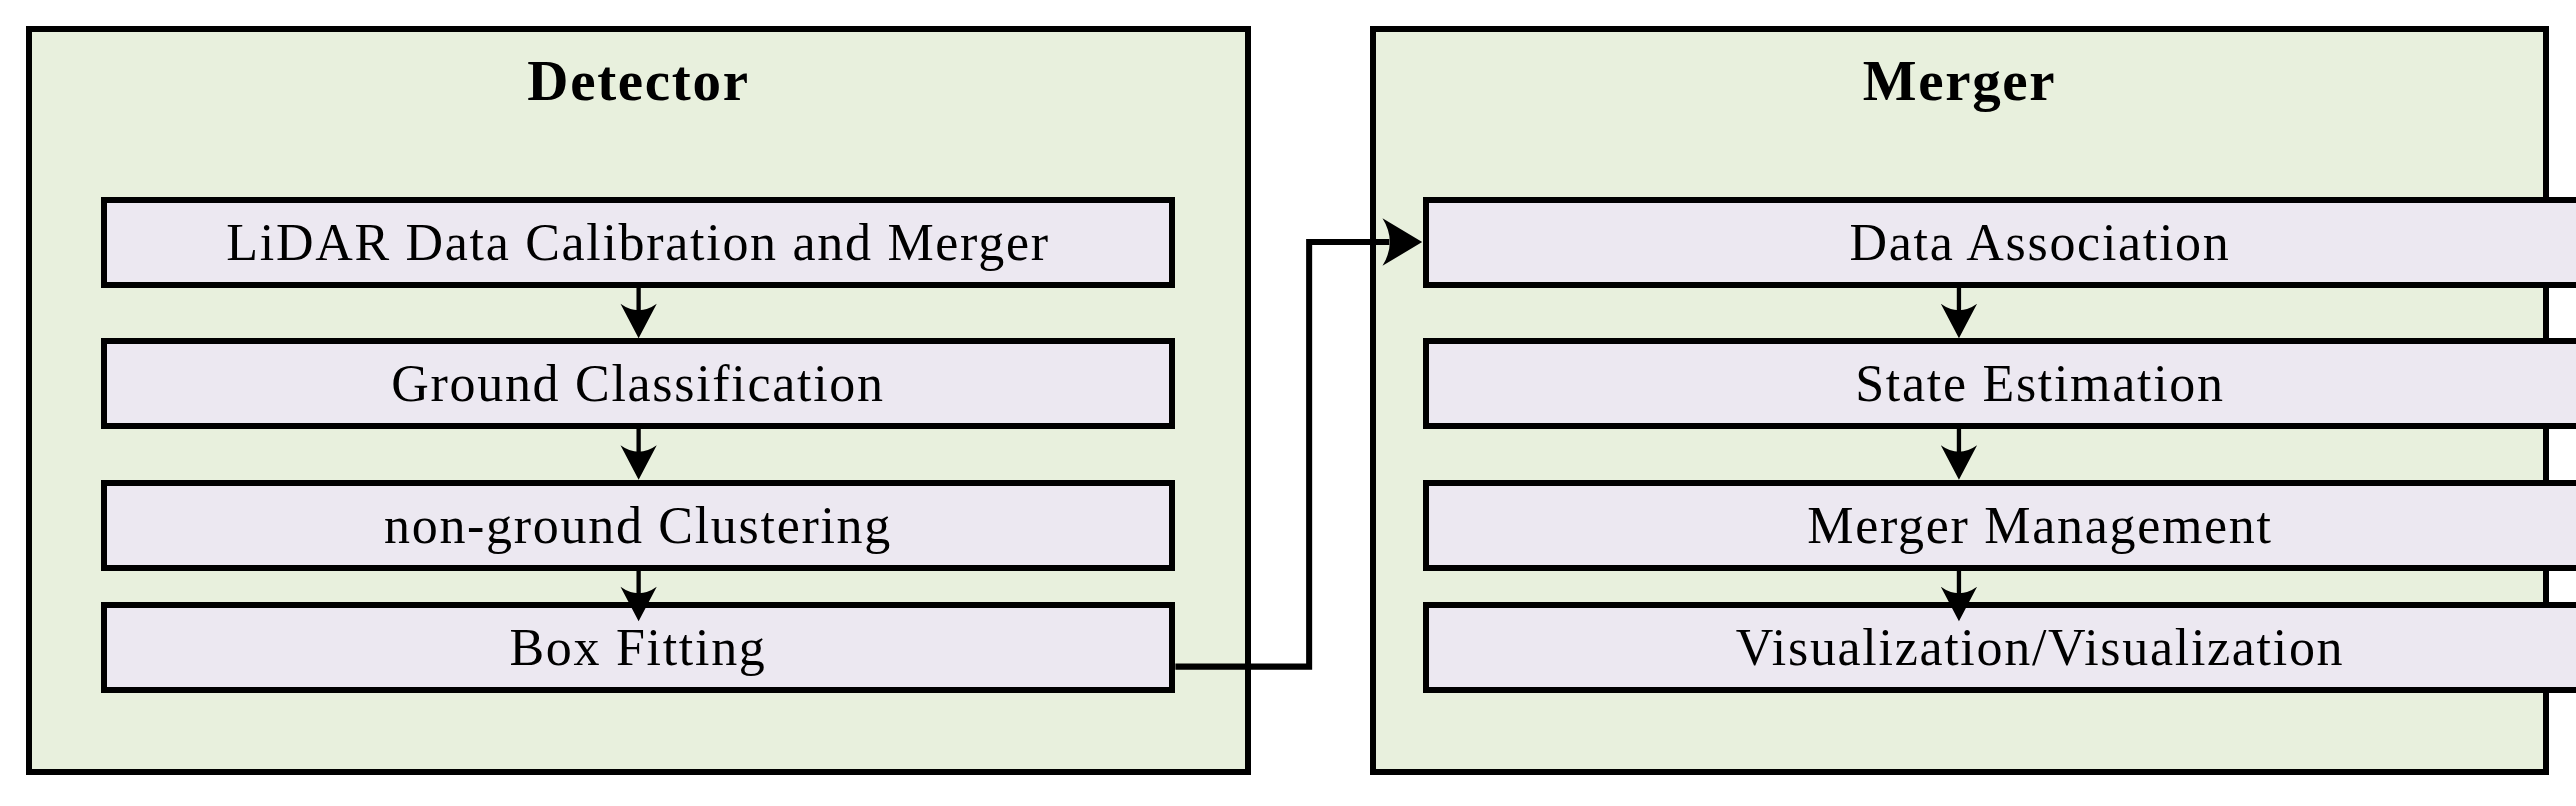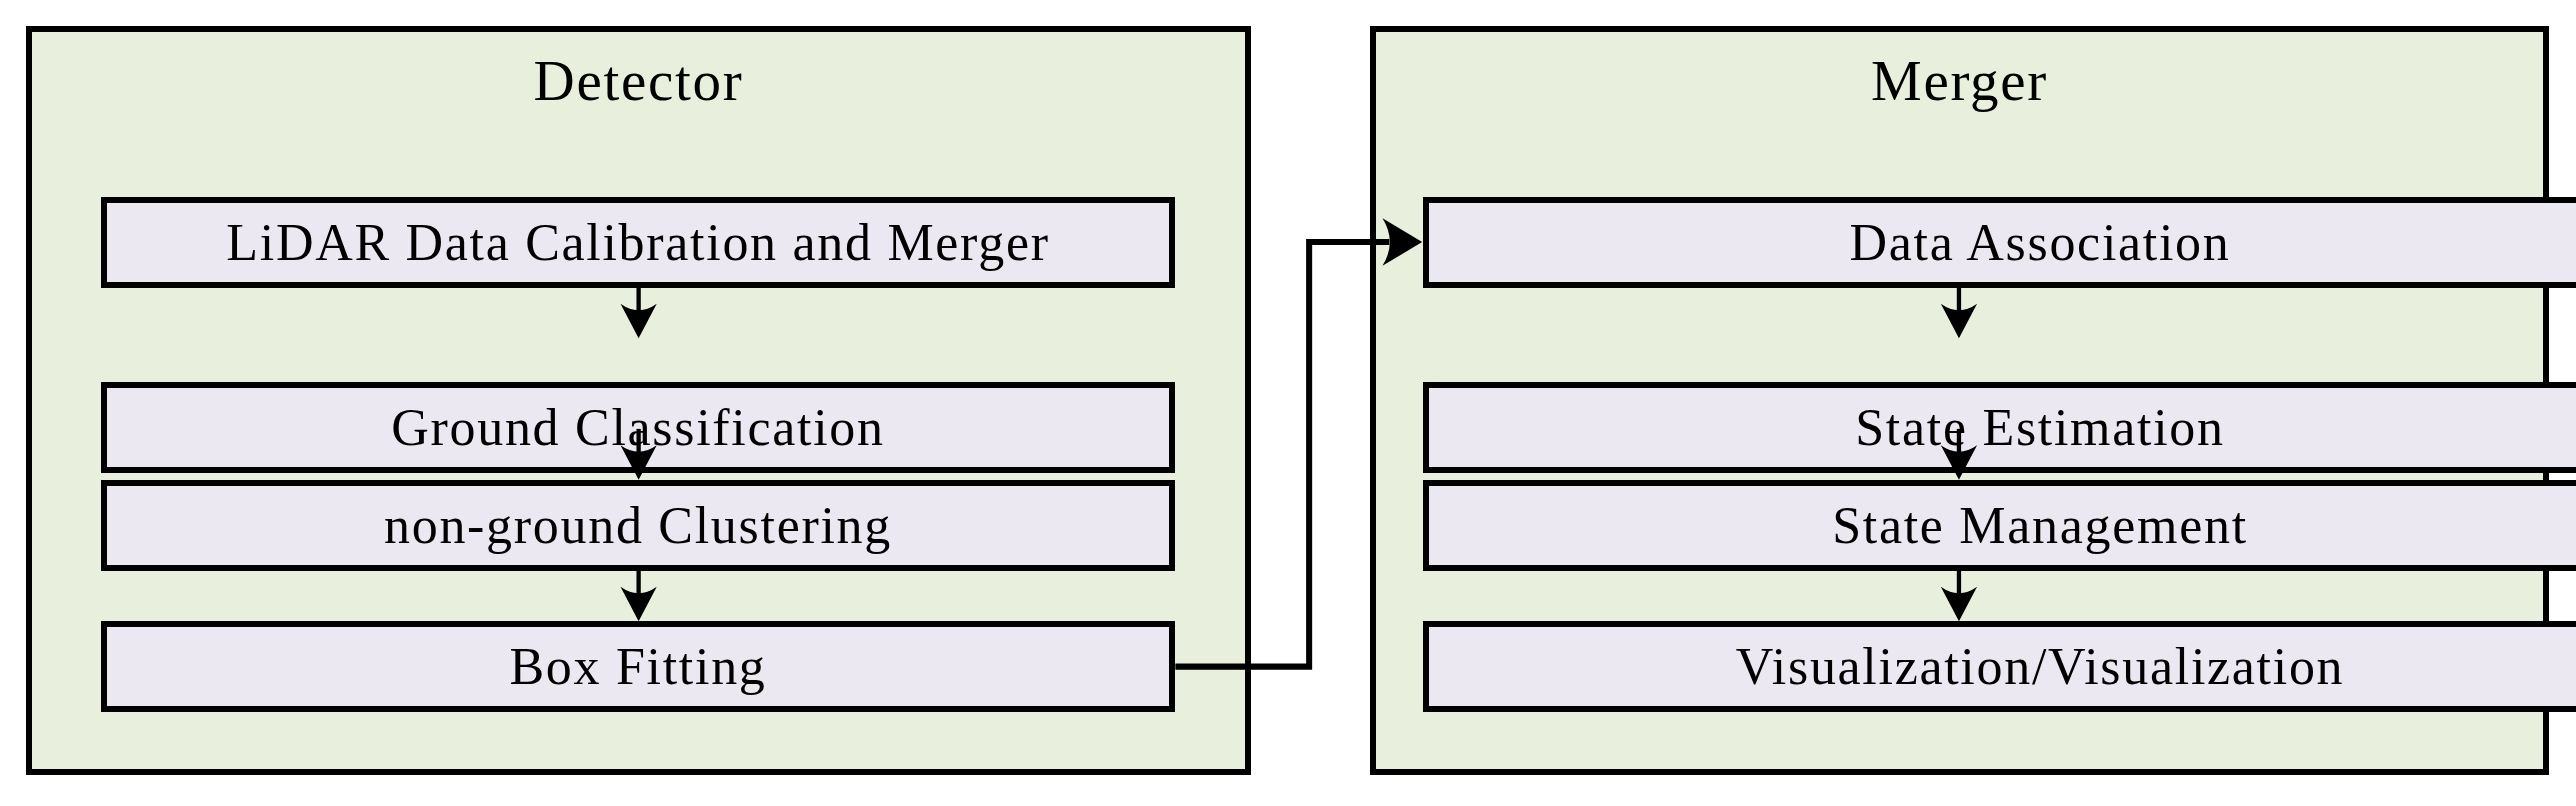--- a/index.html
+++ b/index.html
@@ -27,43 +27,43 @@
   .container.detector { left: 26px;   width: 1225px; }
   .container.tracker  { left: 1370px; width: 1179px; }
   .container-title {
     position: absolute;
     top: 17.3px;
     left: 0;
     right: 0;
     margin: 0;
     text-align: center;
     font-size: 57px;
-    font-weight: normal;
+    font-weight: bold;
     letter-spacing: 1.7px;
     line-height: 64px;
   }
   .node {
     position: absolute;
     height: 91px;
     background: #ece8f1;
     border: 6px solid #000000;
     box-sizing: border-box;
     display: flex;
     align-items: center;
     justify-content: center;
     font-size: 52px;
     letter-spacing: 1.7px;
     white-space: nowrap;
   }
   .detector .node { left: 69px; width: 1074px; }
   .tracker  .node { left: 47px; width: 1234px; }
   .node.row-1 { top: 165px; }
-  .node.row-2 { top: 306px; margin-top: 44px; }
+  .node.row-2 { top: 306px; }
   .node.row-3 { top: 448px; }
-  .node.row-4 { top: 589px; }
+  .node.row-4 { top: 570px; }
   .overlay {
     position: absolute;
     left: 0;
     top: 0;
     width: 2576px;
     height: 806px;
     pointer-events: none;
   }
 </style>
 </head>
@@ -89,21 +89,21 @@
 
   <section class="container tracker">
     <h2 class="container-title">Merger</h2>
     <div class="node row-1">
       <span>Data Association</span>
     </div>
     <div class="node row-2">
       <span>State Estimation</span>
     </div>
     <div class="node row-3">
-      <span>State Management</span>
+      <span>Merger Management</span>
     </div>
     <div class="node row-4">
       <span>Visualization/Visualization</span>
     </div>
   </section>
 
   <svg class="overlay" viewBox="0 0 2985 934" xmlns="http://www.w3.org/2000/svg">
 
     <g>
       <line x1="740" y1="333" x2="740" y2="365" stroke="#000" stroke-width="5"></line>

